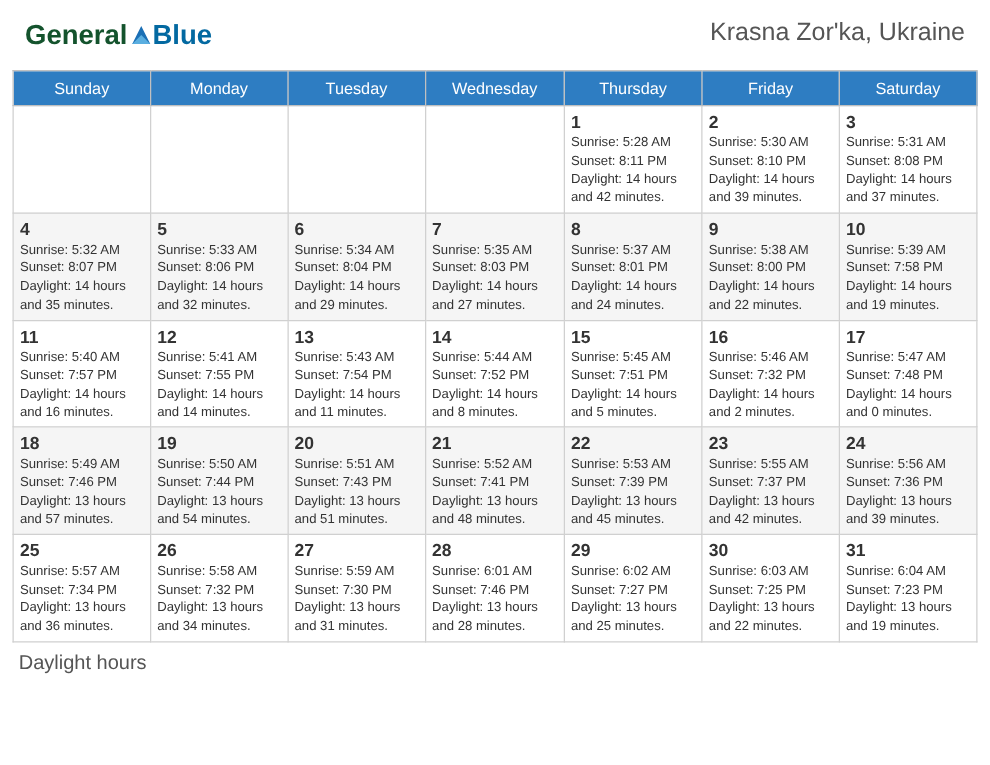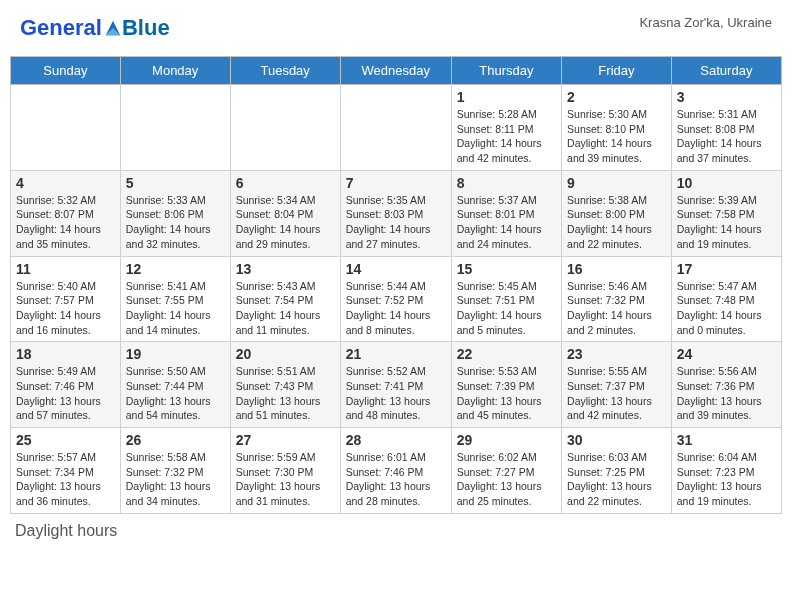--- a/index.html
+++ b/index.html
@@ -22,37 +22,37 @@
       flex-direction: column;
       align-items: flex-start;
     }
     .logo-text {
       display: flex;
       align-items: center;
       font-size: 22px;
       font-weight: bold;
       color: #333;
     }
-    .logo-general { color: #1d4ed8; }
+    .logo-general { color: #14532d; }
     .logo-blue { color: #0369a1; }
     .logo-icon {
       width: 18px;
       height: 18px;
       margin-left: 2px;
     }
     .title-block {
       text-align: right;
     }
     .title-block h1 {
       font-size: 36px;
       font-weight: normal;
       color: #333;
     }
     .title-block h2 {
-      font-size: 13px;
+      font-size: 20px;
       font-weight: normal;
       color: #555;
     }
     .calendar {
       width: 100%;
       border-collapse: collapse;
     }
     .calendar th {
       background-color: #2e7dc2;
       color: #fff;

